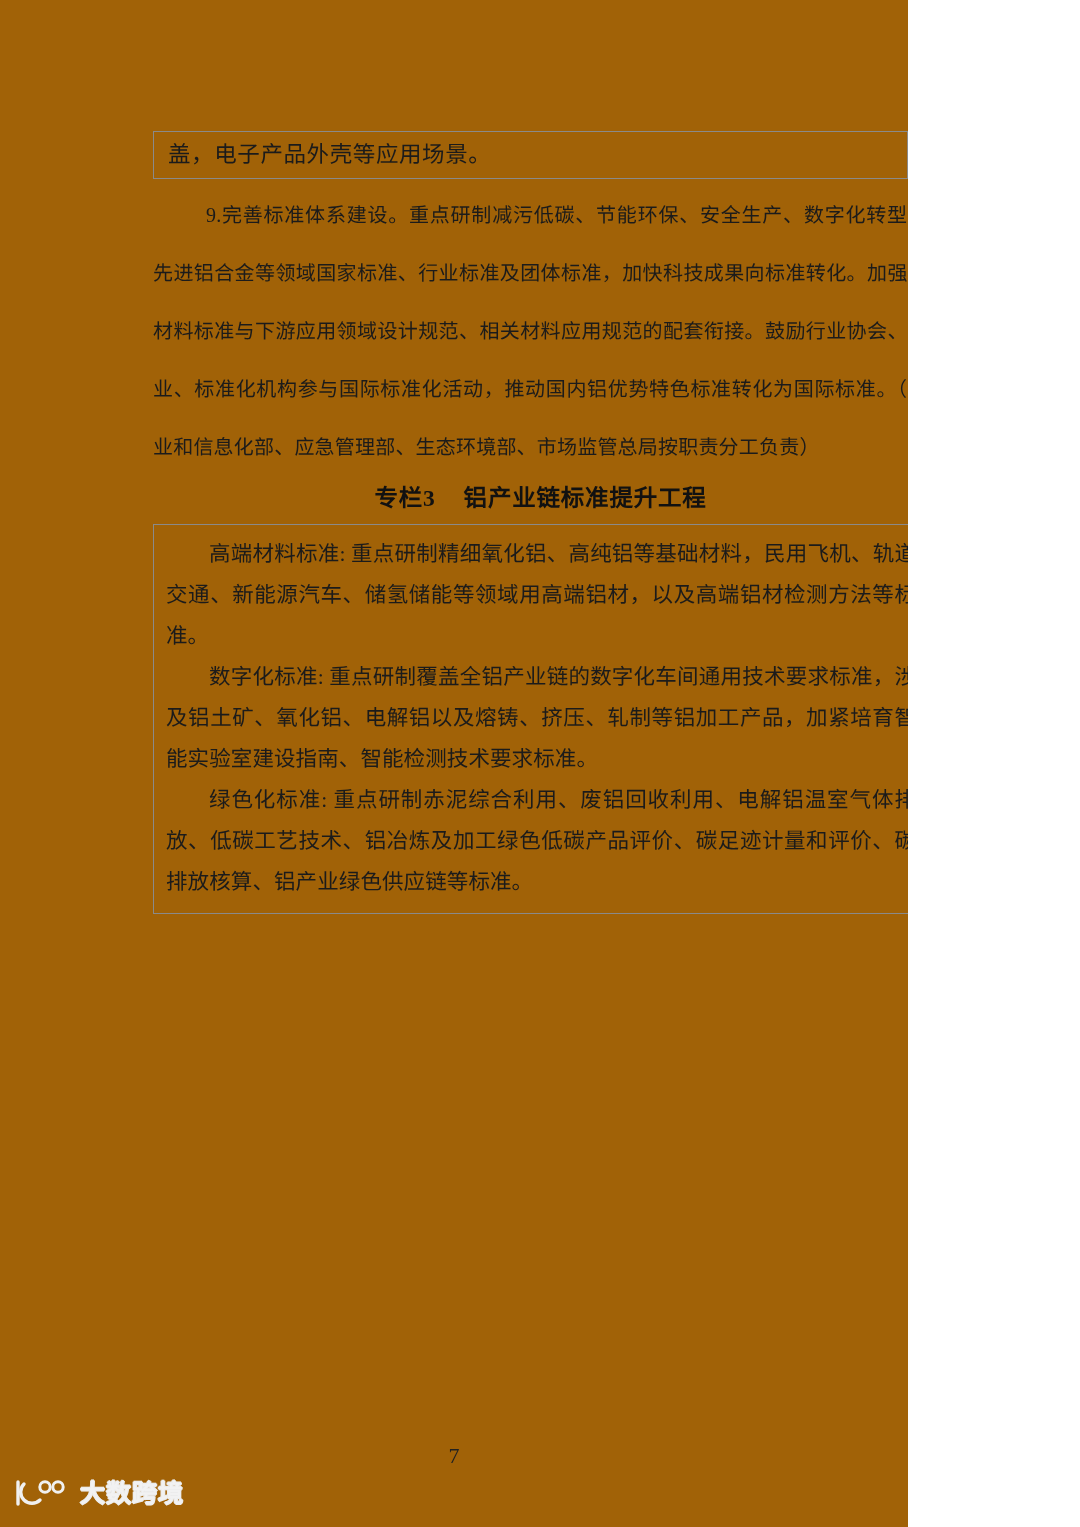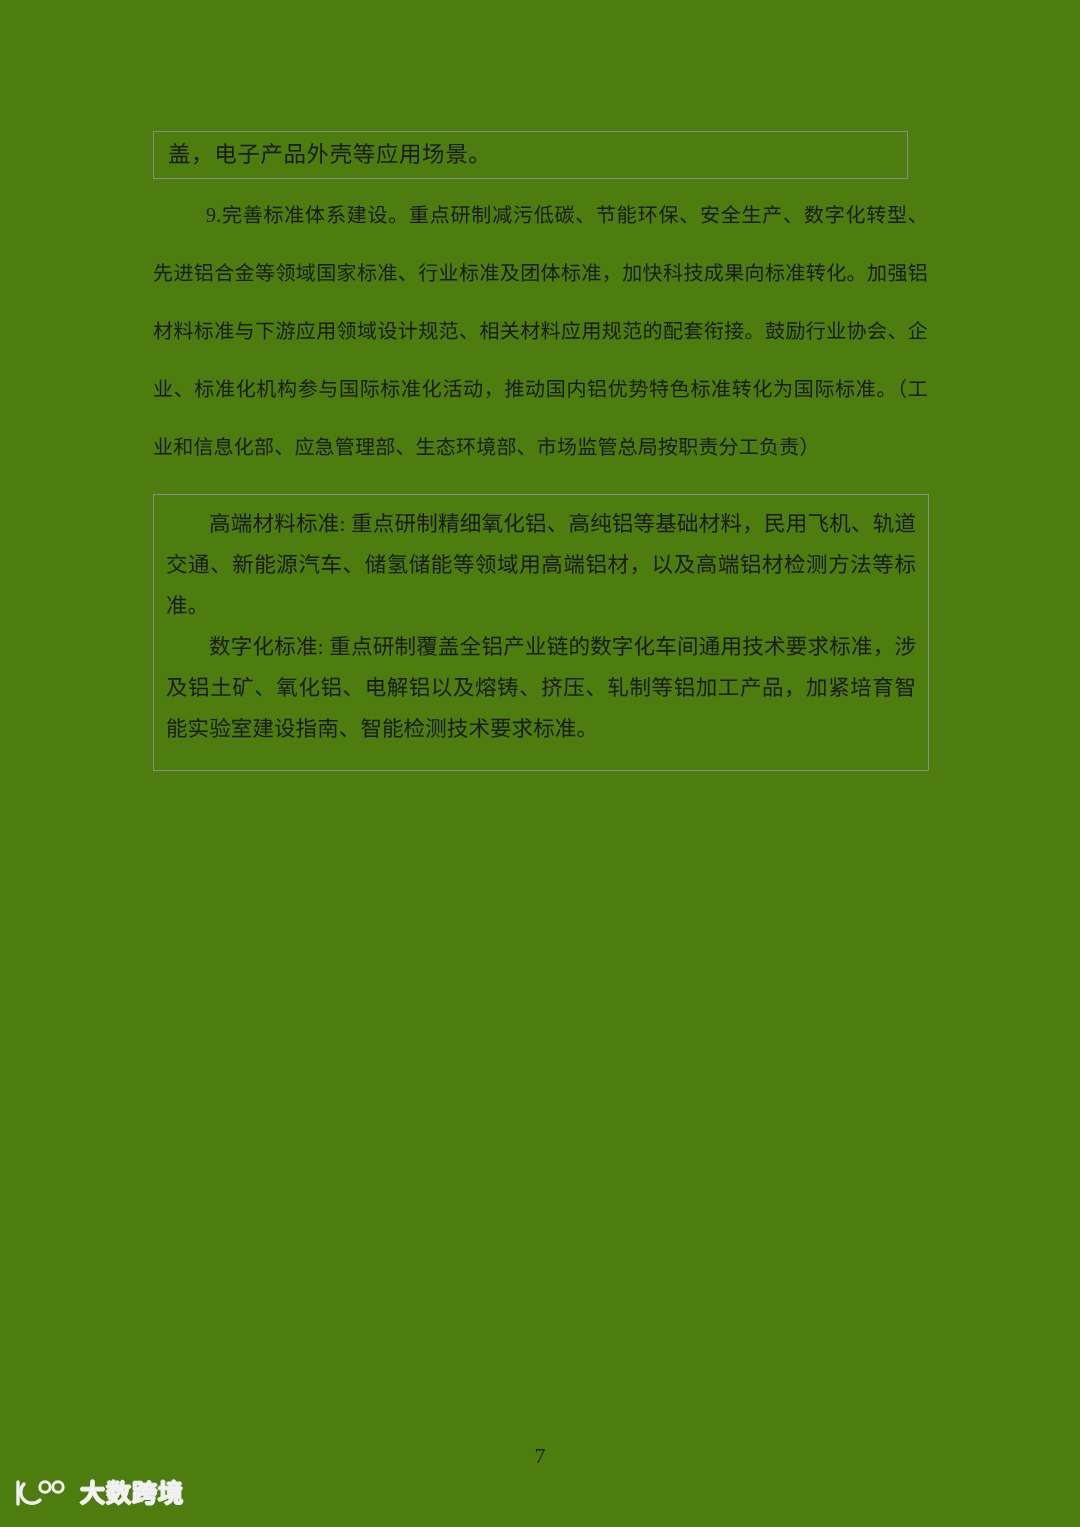--- a/index.html
+++ b/index.html
@@ -8,23 +8,23 @@
     padding: 0;
     background: #ffffff;
   }
   body {
     font-family: "Liberation Serif", "DejaVu Serif", serif;
     color: #1a1a1a;
   }
 
   .page {
     position: relative;
-    width: 1080px;
+    width: 908px;
     height: 1527px;
-    background: #4d7c0f;
+    background: #a16207;
     overflow: hidden;
     box-sizing: border-box;
   }
 
   
   .cont-box {
     position: absolute;
     left: 153px;
     top: 131px;
     width: 755px;
@@ -89,23 +89,23 @@
     margin-right: 2px;
   }
   .panel-title .gap {
     display: inline-block;
     width: 26px;
   }
 
   .panel-box {
     border: 1.4px solid #8a8a8a;
     box-sizing: border-box;
-    padding: 9px 12px 20px 12px;
+    padding: 9px 12px 10px 12px;
     width: 776px;
-    margin-top: 18px;
+    margin-top: 4px;
   }
   p.panel-para {
     margin: 0;
     font-size: 21.5px;
     line-height: 41px;
     letter-spacing: 0.1px;
     text-align: justify;
     text-align-last: left;
     text-indent: 43px;
     color: #1b1b1b;
@@ -163,24 +163,28 @@
 
   <div class="cont-box">
     <div class="cont-box-text">盖，电子产品外壳等应用场景。</div>
   </div>
 
   <div class="body-col">
 
 
     <p class="body-para">9.完善标准体系建设。重点研制减污低碳、节能环保、安全生产、数字化转型、先进铝合金等领域国家标准、行业标准及团体标准，加快科技成果向标准转化。加强铝材料标准与下游应用领域设计规范、相关材料应用规范的配套衔接。鼓励行业协会、企业、标准化机构参与国际标准化活动，推动国内铝优势特色标准转化为国际标准。（工业和信息化部、应急管理部、生态环境部、市场监管总局按职责分工负责）</p>
 
+    <div class="panel-title">
+      <span>专栏</span><span class="num">3</span><span class="gap"></span><span>铝产业链标准提升工程</span>
+    </div>
 
     <div class="panel-box">
       <p class="panel-para">高端材料标准: 重点研制精细氧化铝、高纯铝等基础材料，民用飞机、轨道交通、新能源汽车、储氢储能等领域用高端铝材，以及高端铝材检测方法等标准。</p>
       <p class="panel-para">数字化标准: 重点研制覆盖全铝产业链的数字化车间通用技术要求标准，涉及铝土矿、氧化铝、电解铝以及熔铸、挤压、轧制等铝加工产品，加紧培育智能实验室建设指南、智能检测技术要求标准。</p>
+      <p class="panel-para">绿色化标准: 重点研制赤泥综合利用、废铝回收利用、电解铝温室气体排放、低碳工艺技术、铝冶炼及加工绿色低碳产品评价、碳足迹计量和评价、碳排放核算、铝产业绿色供应链等标准。</p>
     </div>
 
 
   </div>
 
   <div class="page-number">7</div>
 
   <div class="watermark">
     <svg class="wm-logo" width="58" height="30" viewBox="0 0 58 30">
       <path d="M4 4 L4 26" stroke="#f0f0f0" stroke-width="3.4" fill="none" stroke-linecap="round"></path>

